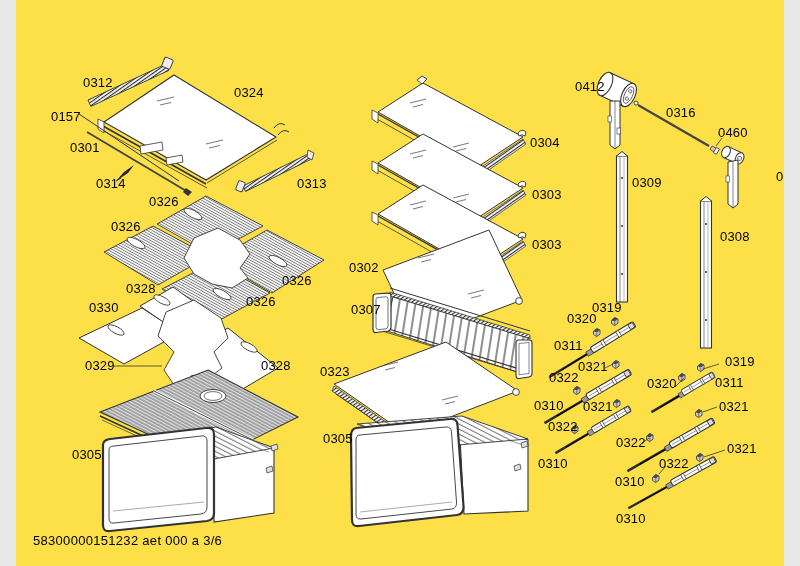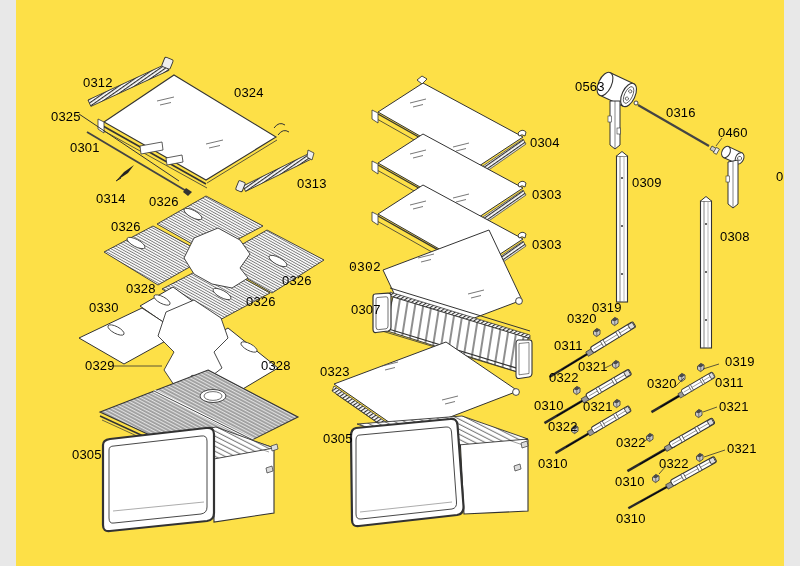--- a/index.html
+++ b/index.html
@@ -294,41 +294,41 @@
     <line x1="709" y1="450" x2="688" y2="457"></line>
     <line x1="626" y1="443" x2="633" y2="438"></line>
     <line x1="650" y1="466" x2="643" y2="474"></line>
     <line x1="706" y1="138" x2="700" y2="146"></line>
   </g>
 </svg>
 
 <div>
       <span class="plabel" style="left: 67px; top: 76px;">0312</span>
       <span class="plabel" style="left: 218px; top: 86px;">0324</span>
-      <span class="plabel" style="left: 35px; top: 110px;">0325</span>
+      <span class="plabel" style="left: 35px; top: 110px;">0157</span>
       <span class="plabel" style="left: 54px; top: 141px;">0301</span>
-      <span class="plabel" style="left: 80px; top: 192px;">0314</span>
+      <span class="plabel" style="left: 80px; top: 177px;">0314</span>
       <span class="plabel" style="left: 253px; top: 177px; margin-left: 28px;">0313</span>
       <span class="plabel" style="left: 133px; top: 195px;">0326</span>
       <span class="plabel" style="left: 95px; top: 220px;">0326</span>
       <span class="plabel" style="left: 266px; top: 274px;">0326</span>
       <span class="plabel" style="left: 230px; top: 295px;">0326</span>
       <span class="plabel" style="left: 110px; top: 282px;">0328</span>
       <span class="plabel" style="left: 73px; top: 301px;">0330</span>
       <span class="plabel" style="left: 69px; top: 359px; text-align: center;">0329</span>
       <span class="plabel" style="left: 245px; top: 359px;">0328</span>
       <span class="plabel" style="left: 56px; top: 448px;">0305</span>
       <span class="plabel" style="left: 514px; top: 136px;">0304</span>
       <span class="plabel" style="left: 516px; top: 188px;">0303</span>
       <span class="plabel" style="left: 516px; top: 238px;">0303</span>
-      <span class="plabel" style="left: 333px; top: 261px; font-family: Liberation Mono, monospace;">0302</span>
+      <span class="plabel" style="left: 333px; top: 261px;">0302</span>
       <span class="plabel" style="left: 335px; top: 303px;">0307</span>
       <span class="plabel" style="left: 304px; top: 365px;">0323</span>
       <span class="plabel" style="left: 307px; top: 432px;">0305</span>
-      <span class="plabel" style="left: 559px; top: 80px;">0563</span>
+      <span class="plabel" style="left: 559px; top: 80px;">0412</span>
       <span class="plabel" style="left: 650px; top: 106px;">0316</span>
       <span class="plabel" style="left: 702px; top: 126px;">0460</span>
       <span class="plabel" style="left: 760px; top: 170px;">0318</span>
       <span class="plabel" style="left: 616px; top: 176px;">0309</span>
       <span class="plabel" style="left: 704px; top: 230px;">0308</span>
       <span class="plabel" style="left: 576px; top: 301px;">0319</span>
       <span class="plabel" style="left: 551px; top: 312px;">0320</span>
       <span class="plabel" style="left: 538px; top: 339px;">0311</span>
       <span class="plabel" style="left: 562px; top: 360px;">0321</span>
       <span class="plabel" style="left: 533px; top: 371px;">0322</span>
@@ -340,14 +340,15 @@
       <span class="plabel" style="left: 631px; top: 377px;">0320</span>
       <span class="plabel" style="left: 699px; top: 376px;">0311</span>
       <span class="plabel" style="left: 703px; top: 400px;">0321</span>
       <span class="plabel" style="left: 600px; top: 436px;">0322</span>
       <span class="plabel" style="left: 711px; top: 442px;">0321</span>
       <span class="plabel" style="left: 643px; top: 457px;">0322</span>
       <span class="plabel" style="left: 599px; top: 475px;">0310</span>
       <span class="plabel" style="left: 600px; top: 512px;">0310</span>
     </div>
 
+<div class="footer-text">58300000151232 aet 000 a 3/6</div>
 
 </div>
 
 </body></html>

